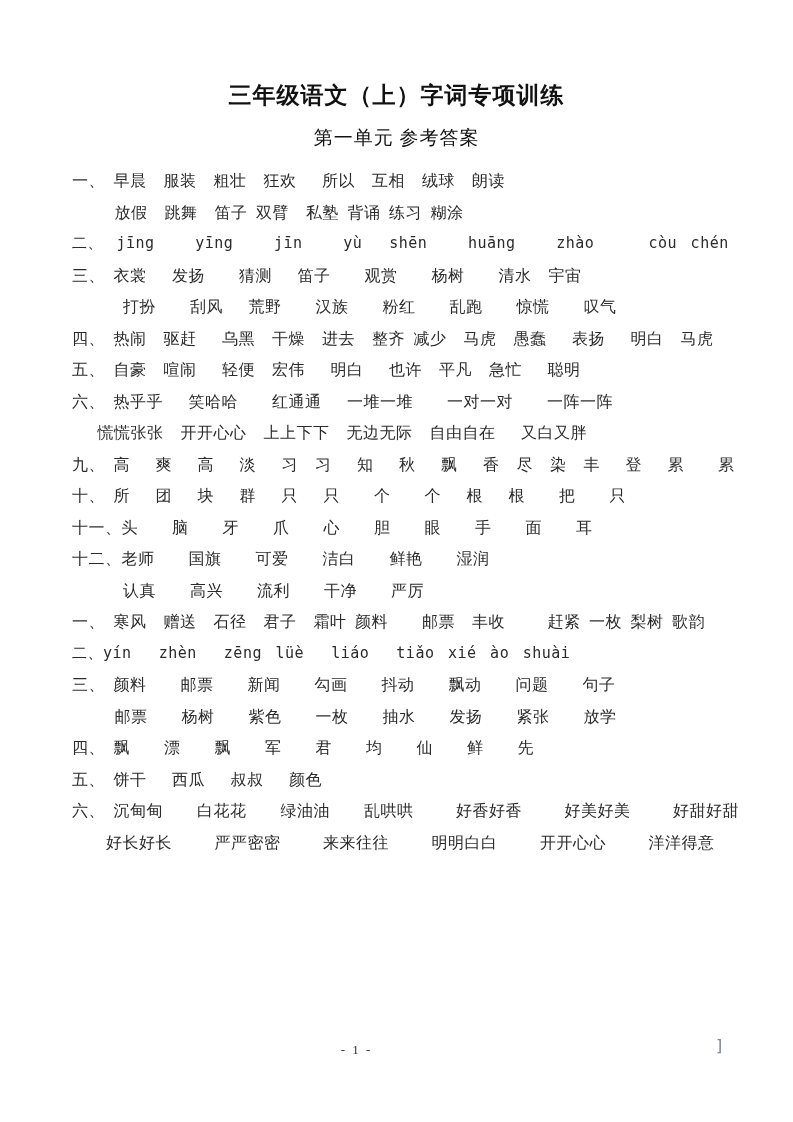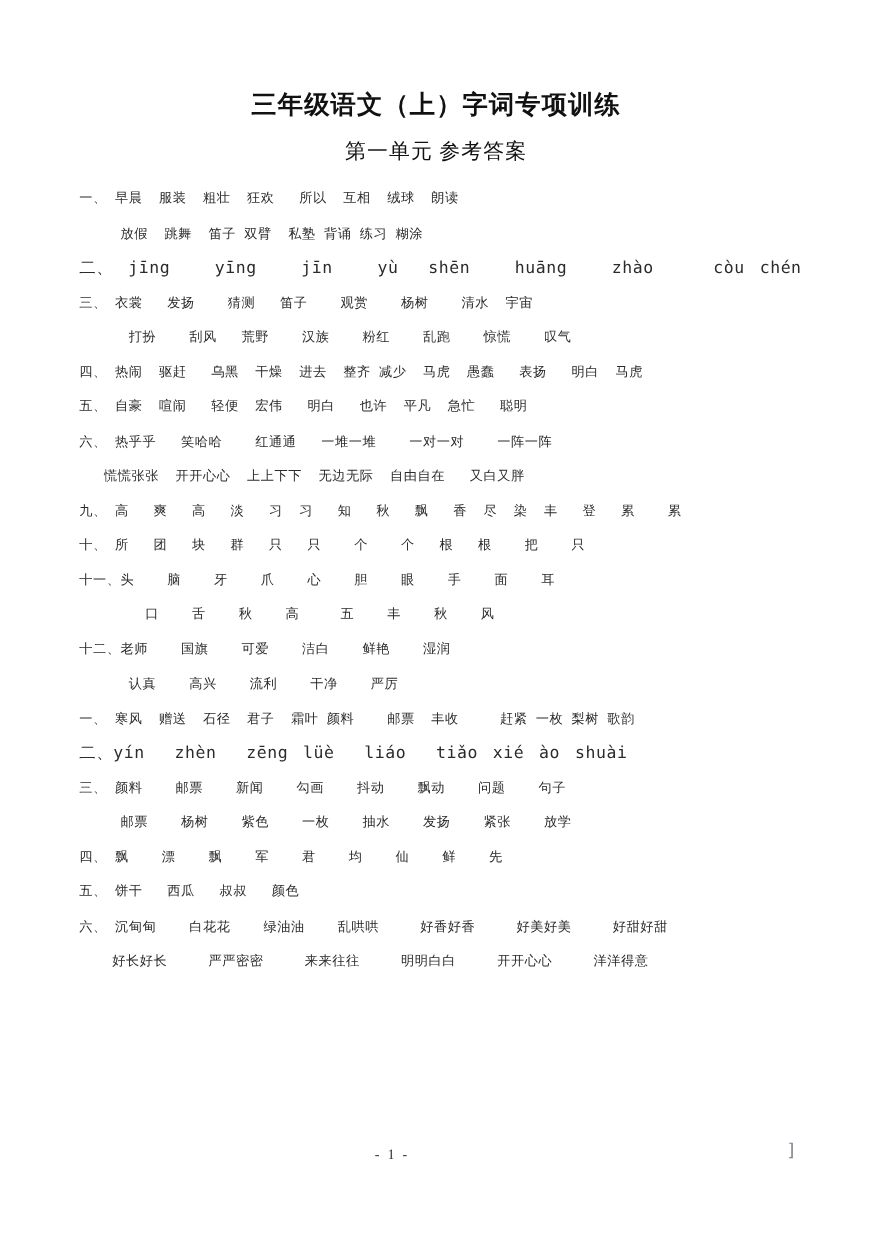--- a/index.html
+++ b/index.html
@@ -33,21 +33,21 @@
     font-size: 19px;
     font-weight: normal;
     color: #111111;
     letter-spacing: 1px;
   }
   .unit-heading.inline-heading {
     margin: 0 32px 0 0;
     line-height: 36px;
   }
   .line {
-    font-size: 12px;
+    font-size: 16px;
     line-height: 31.5px;
     white-space: pre-wrap;
     word-spacing: 4px;
     letter-spacing: 0.5px;
   }
   .line.pinyin {
     font-family: "DejaVu Sans Mono", monospace;
     font-size: 15px;
     letter-spacing: 0.5px;
   }
@@ -85,21 +85,20 @@
     <div class="line pinyin">二、 jīng   yīng   jīn   yù  shēn   huāng   zhào    còu chén</div>
     <div class="line">三、 衣裳   发扬    猜测   笛子    观赏    杨树    清水  宇宙</div>
     <div class="line">      打扮    刮风   荒野    汉族    粉红    乱跑    惊慌    叹气</div>
     <div class="line">四、 热闹  驱赶   乌黑  干燥  进去  整齐 减少  马虎  愚蠢   表扬   明白  马虎</div>
     <div class="line">五、 自豪  喧闹   轻便  宏伟   明白   也许  平凡  急忙   聪明</div>
     <div class="line">六、 热乎乎   笑哈哈    红通通   一堆一堆    一对一对    一阵一阵</div>
     <div class="line">   慌慌张张  开开心心  上上下下  无边无际  自由自在   又白又胖</div>
     <div class="line">九、 高   爽   高   淡   习  习   知   秋   飘   香  尽  染  丰   登   累    累</div>
     <div class="line">十、 所   团   块   群   只   只    个    个   根   根    把    只</div>
     <div class="line">十一、头    脑    牙    爪    心    胆    眼    手    面    耳</div>
-    <div class="line">        口    舌    秋    高     五    丰    秋    风</div>
     <div class="line">十二、老师    国旗    可爱    洁白    鲜艳    湿润</div>
     <div class="line">      认真    高兴    流利    干净    严厉</div>
 
 
     <div class="line">一、 寒风  赠送  石径  君子  霜叶 颜料    邮票  丰收     赶紧 一枚 梨树 歌韵</div>
     <div class="line pinyin">二、yín  zhèn  zēng lüè  liáo  tiǎo xié ào shuài</div>
     <div class="line">三、 颜料    邮票    新闻    勾画    抖动    飘动    问题    句子</div>
     <div class="line">     邮票    杨树    紫色    一枚    抽水    发扬    紧张    放学</div>
     <div class="line">四、 飘    漂    飘    军    君    均    仙    鲜    先</div>
     <div class="line">五、 饼干   西瓜   叔叔   颜色</div>

